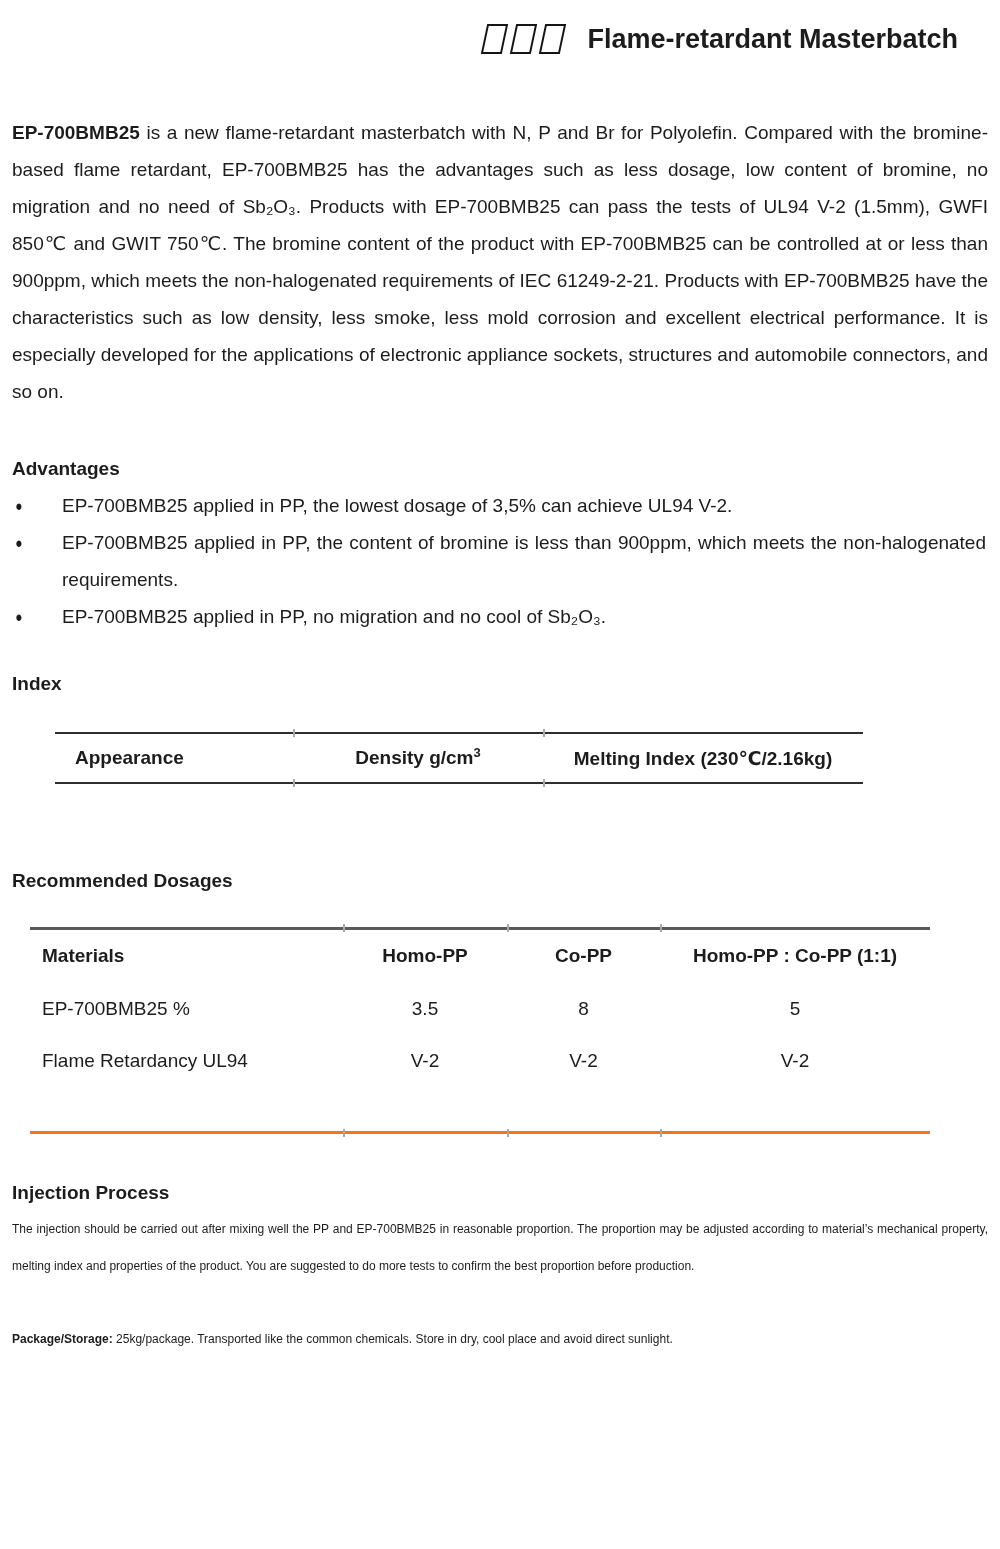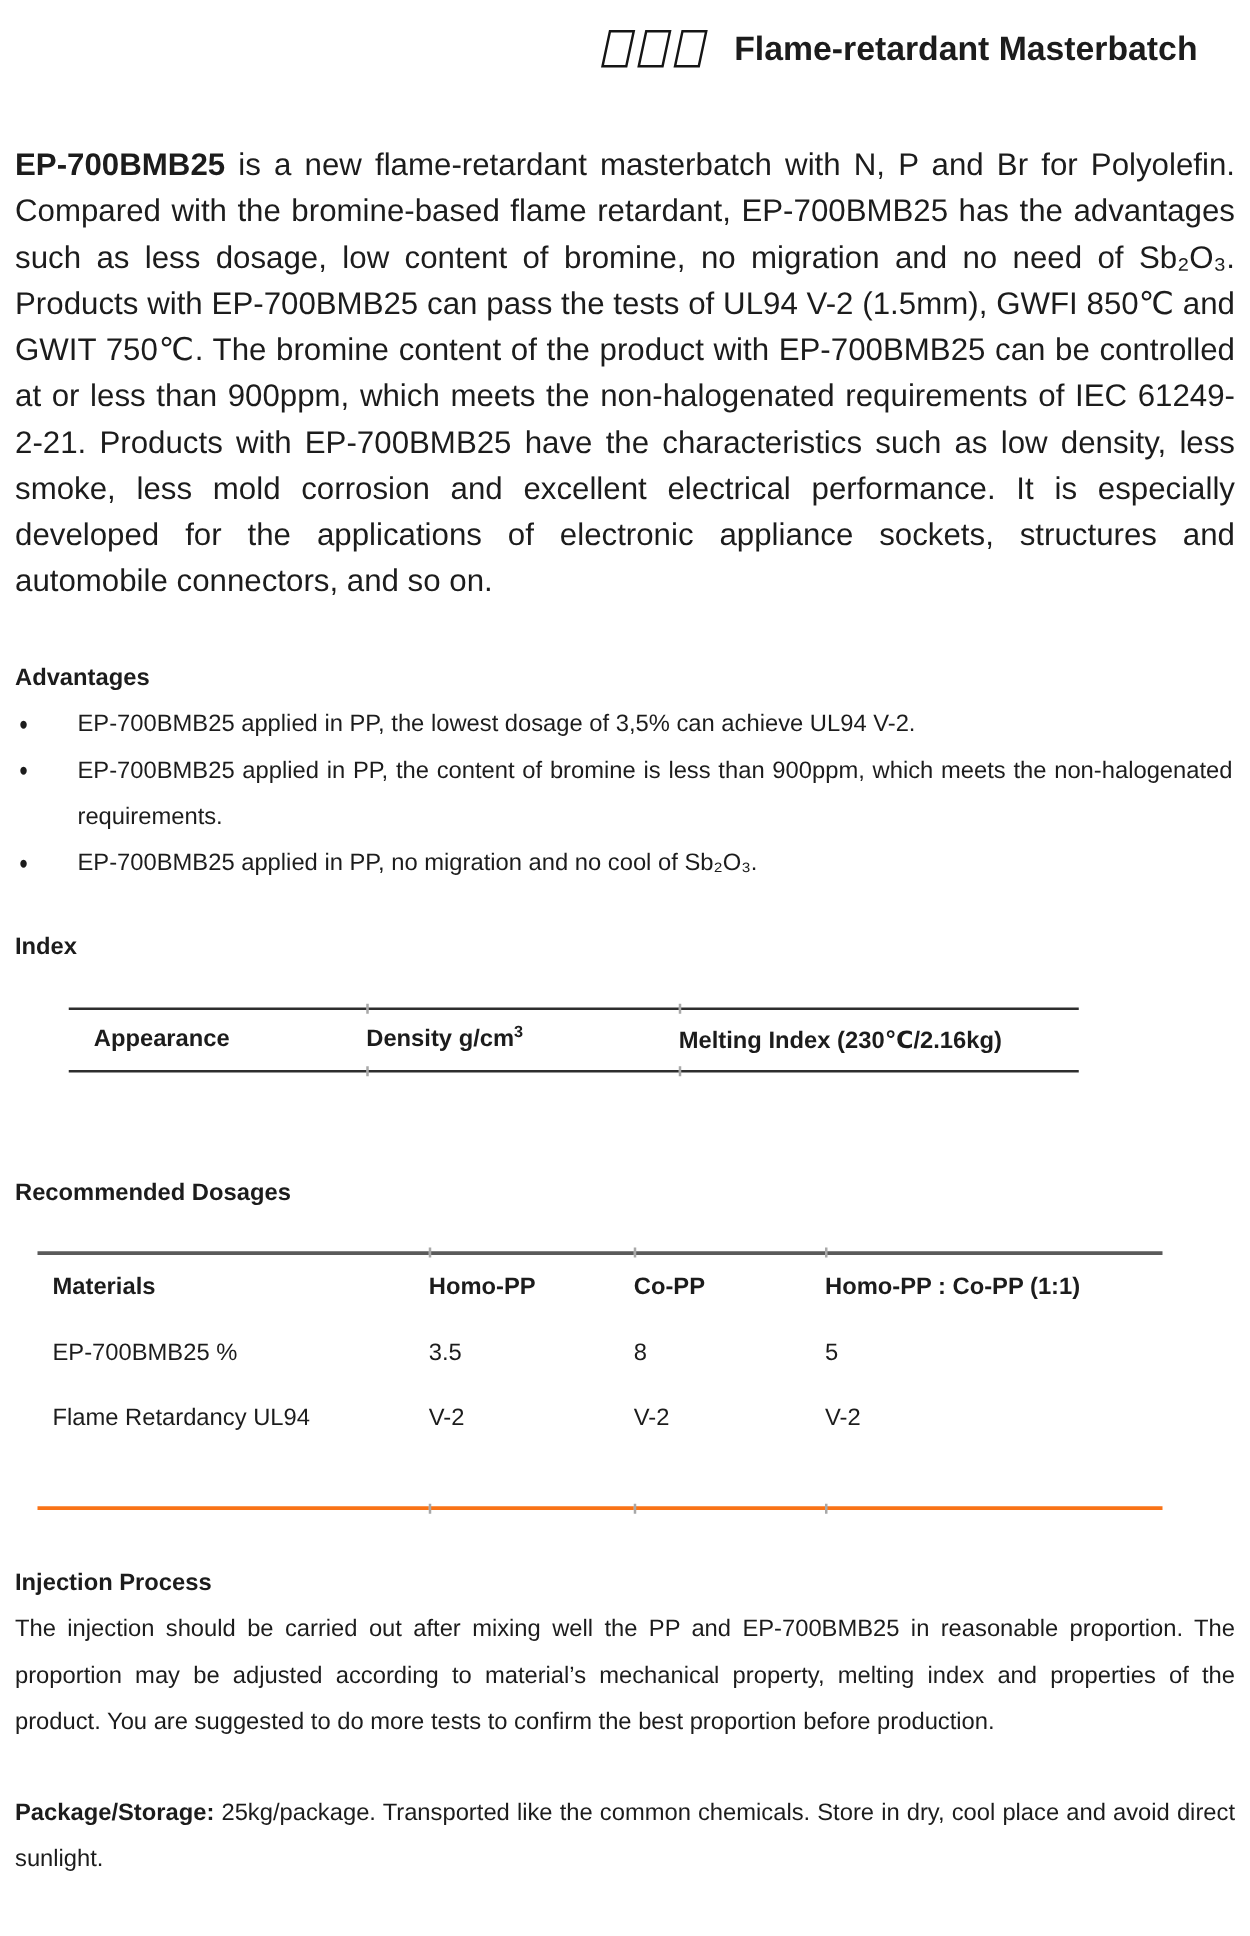--- a/index.html
+++ b/index.html
@@ -32,21 +32,21 @@
     height: 30px;
     border: 2.5px solid #151515;
     transform: skewX(-12deg);
     margin-right: 8px;
   }
   .tofu-box:last-child { margin-right: 0; }
 
   
   .intro {
     margin-top: 56px;
-    font-size: 25px;
+    font-size: 19px;
     line-height: 37px;
     text-align: justify;
   }
   .section-heading {
     font-size: 19px;
     font-weight: bold;
     line-height: 37px;
   }
   .h-advantages { margin-top: 40px; }
   .h-index      { margin-top: 30px; }
@@ -64,42 +64,42 @@
     flex: 0 0 50px;
     padding-left: 4px;
     font-size: 15px;
     line-height: 37px;
     transform: scaleX(0.8);
     transform-origin: left center;
   }
   .bullet-text { flex: 1; text-align: justify; padding-right: 2px; }
 
   .body-par {
-    font-size: 19px;
+    font-size: 12px;
     line-height: 37px;
     text-align: justify;
   }
   .injection-par { margin-top: 0; }
   .package-par { margin-top: 36px; }
   .bold-lead { font-weight: bold; }
 
   
   .tblwrap { position: relative; }
   .tblwrap.index-wrap  { width: 808px; margin-left: 43px; margin-top: 30px; }
   .tblwrap.dosage-wrap { width: 900px; margin-left: 18px; margin-top: 28px; }
 
   table { border-collapse: collapse; width: 100%; table-layout: fixed; }
   .index-table  { border-top: 2px solid #2e2e2e; border-bottom: 2px solid #2e2e2e; }
   .dosage-table { border-top: 3px solid #5a5a5a; border-bottom: 3px solid #f97316; }
 
   th, td {
     font-size: 19px;
     font-weight: normal;
     vertical-align: middle;
-    text-align: left;
+    text-align: center;
     padding: 0;
   }
   th { font-weight: bold; }
   .col-left { text-align: left; }
   .index-table th { height: 50px; }
   .index-table td { height: 40px; }
   .index-table .col-left { padding-left: 20px; }
   .dosage-table th { height: 54px; }
   .dosage-table td { height: 52px; }
   .dosage-table .spacer-row td { height: 46px; }

